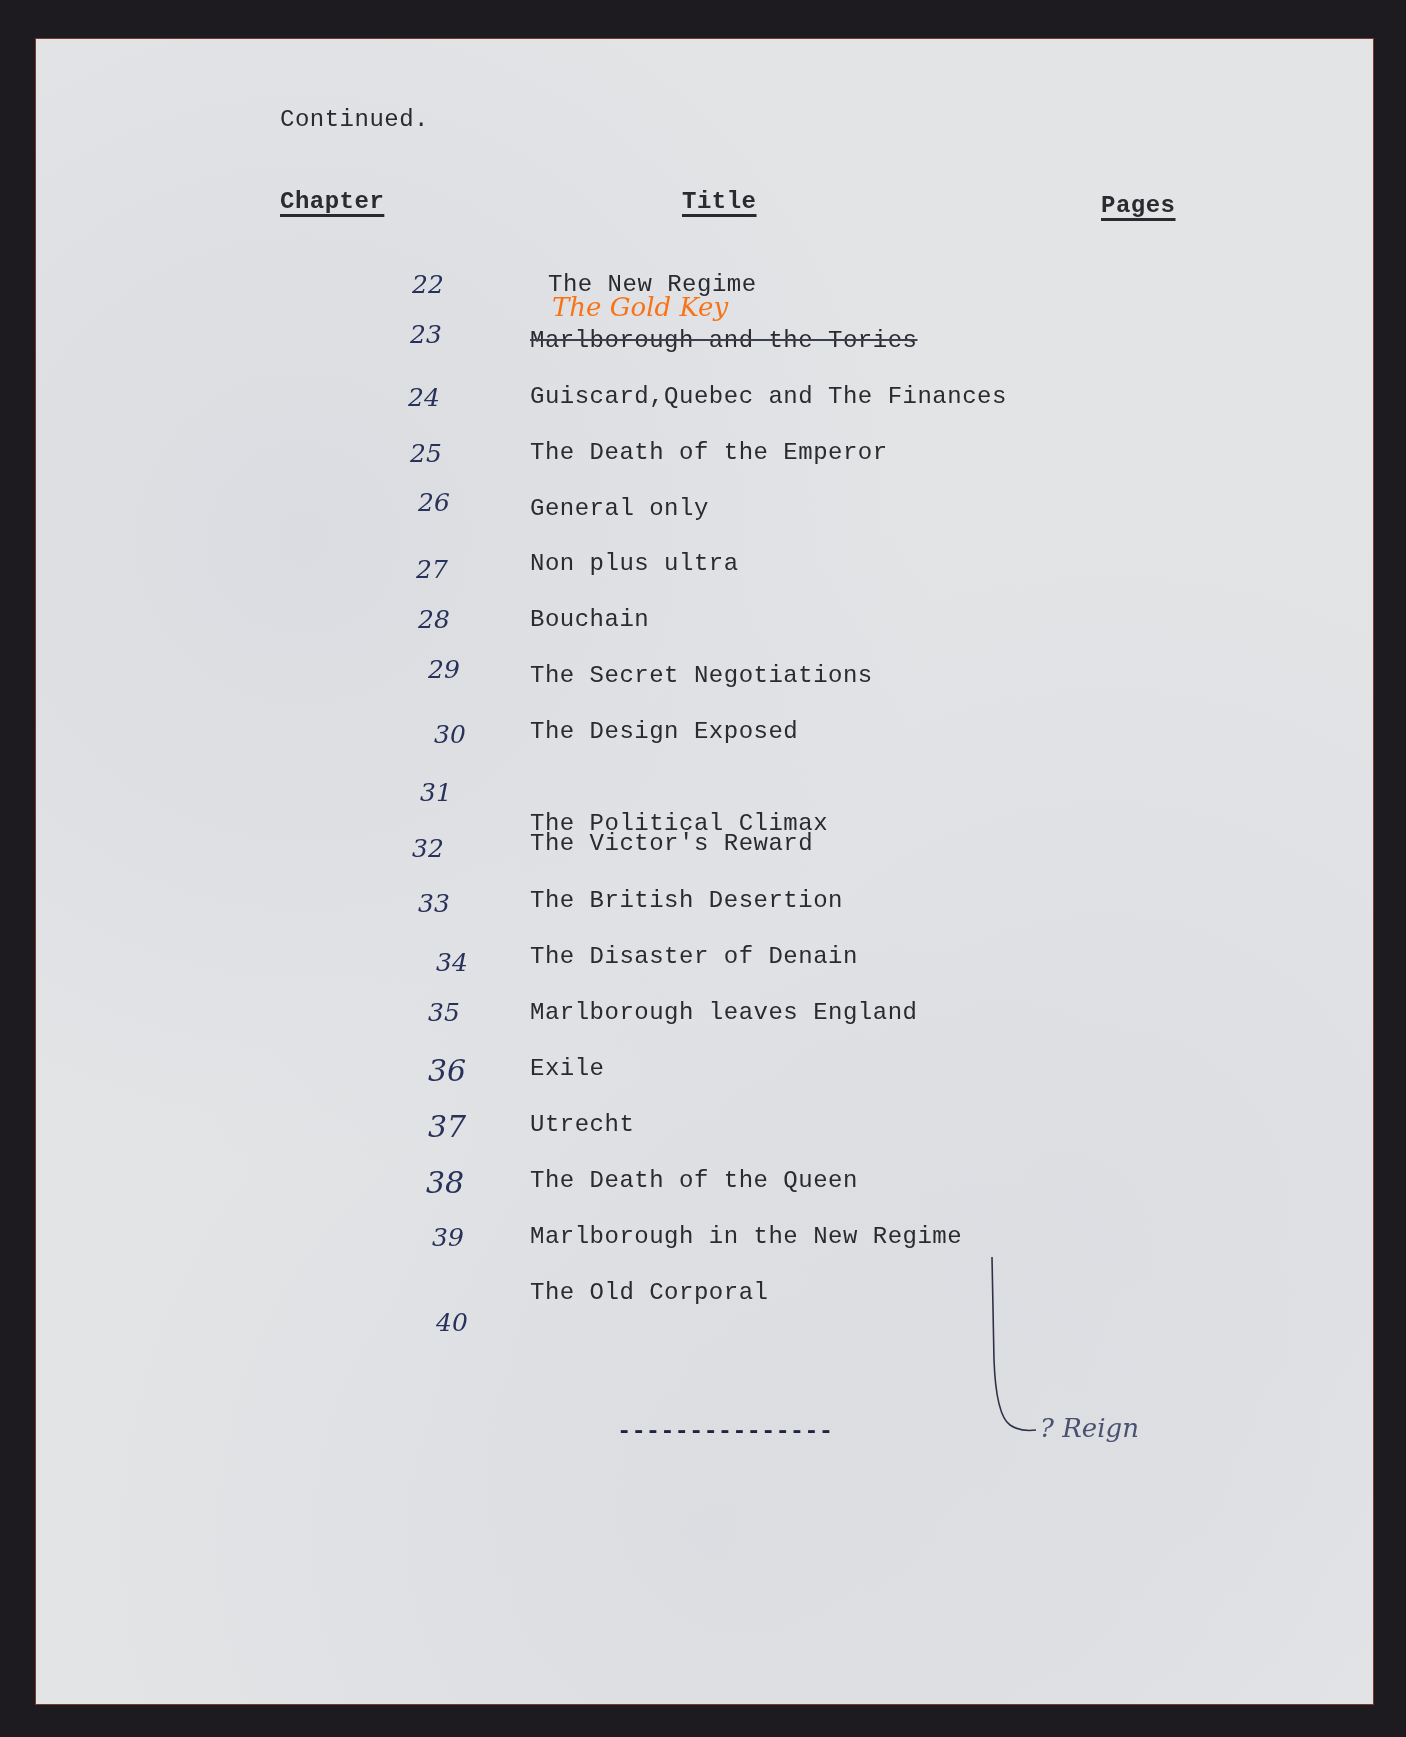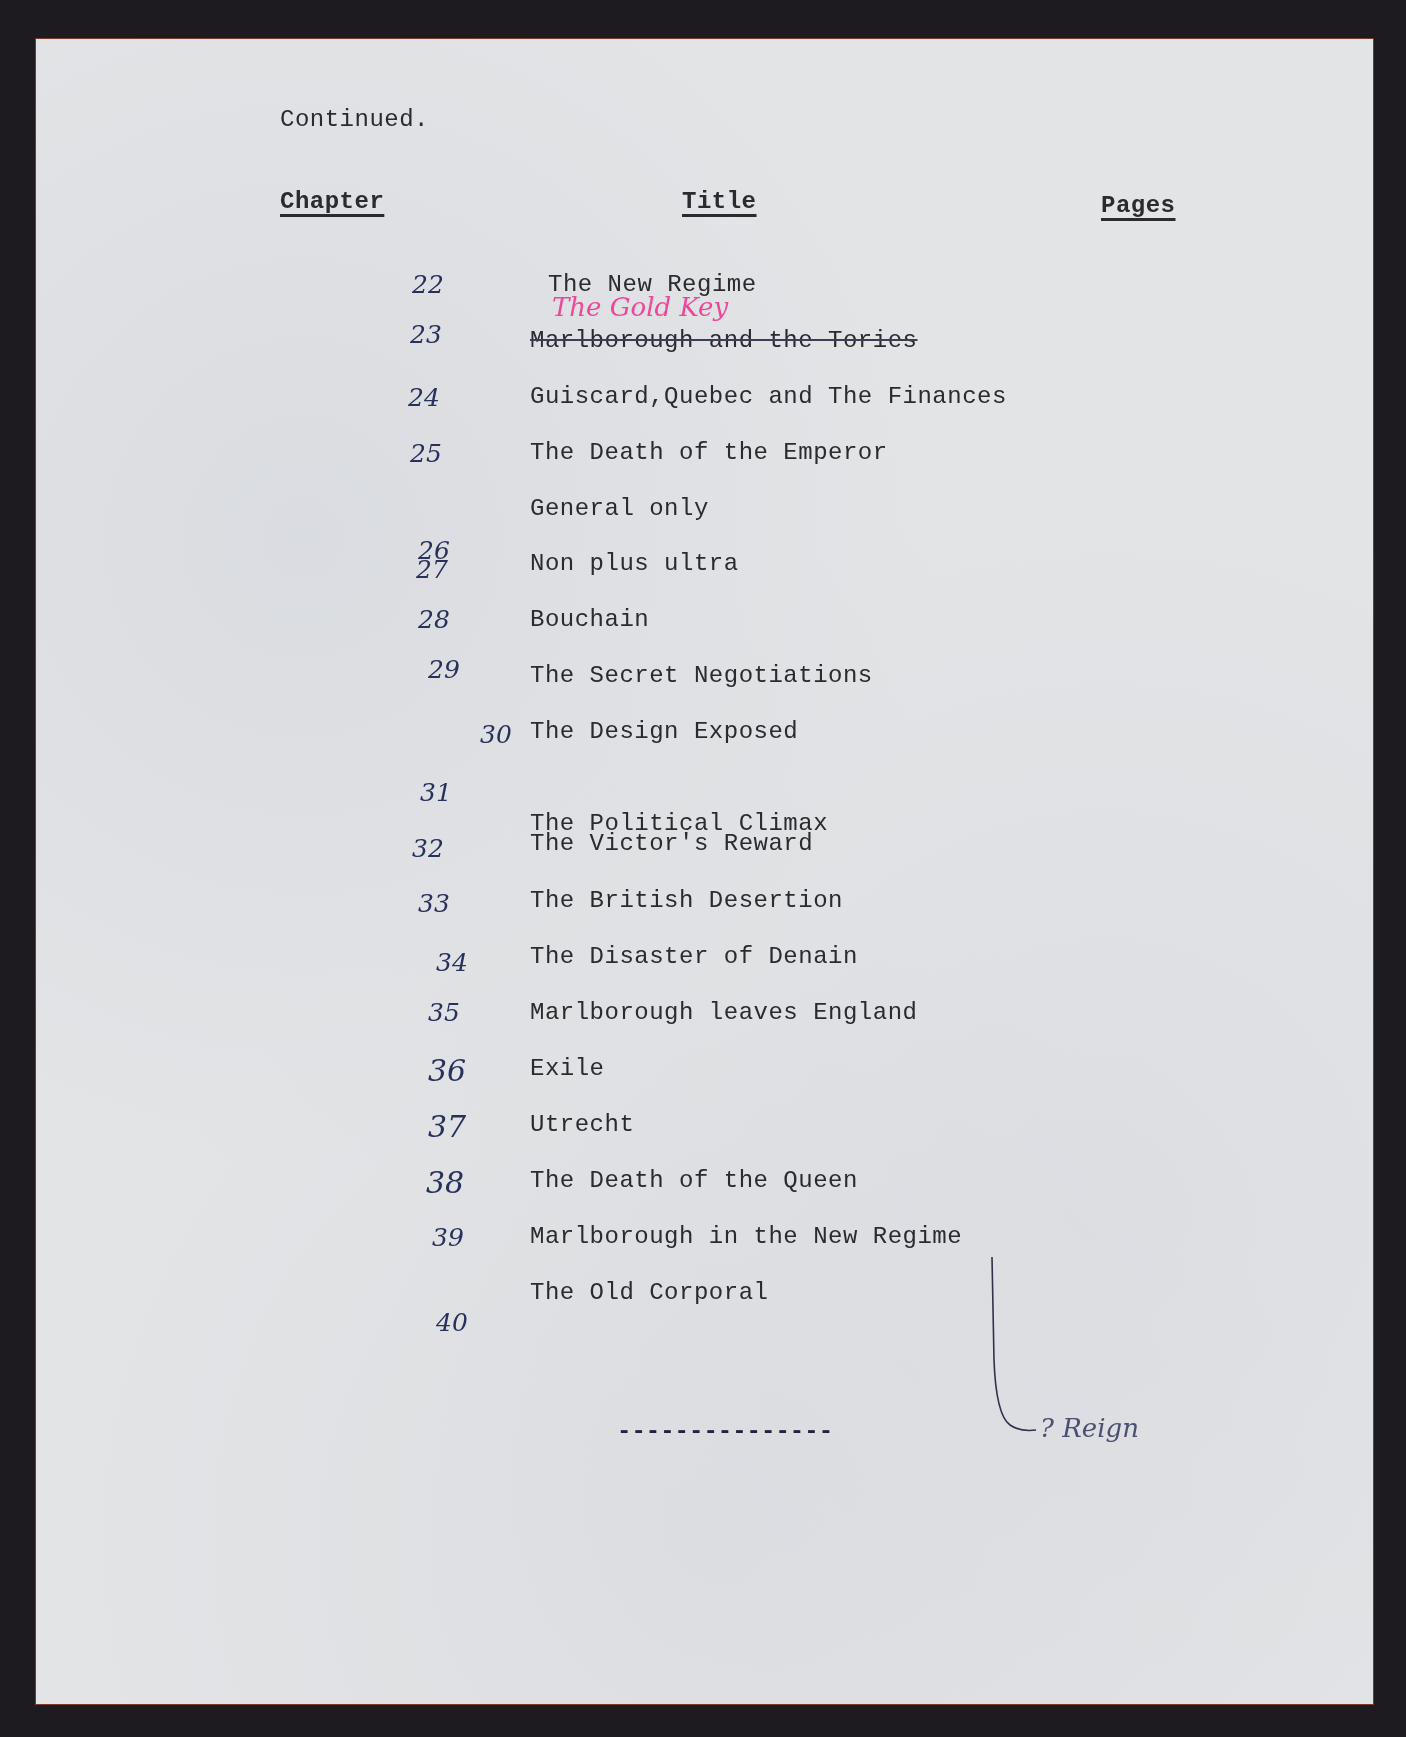--- a/index.html
+++ b/index.html
@@ -85,56 +85,56 @@
 
 <div>
 
   <div>
     <span class="hand" style="left:412px; top:272px;">22</span>
     <span class="typed" style="left:548px; top:273px;">The New Regime</span>
   </div>
 
   <div>
     <span class="hand" style="left:410px; top:322px;">23</span>
-    <span class="hand" style="left:552px; top:294px; color:#ec4899; font-size:26px;">The Gold Key</span>
+    <span class="hand" style="left:552px; top:294px; color:#f97316; font-size:26px;">The Gold Key</span>
     <span class="typed struck" style="left:530px; top:329px;">Marlborough and the Tories</span>
   </div>
 
   <div>
     <span class="hand" style="left:408px; top:385px;">24</span>
     <span class="typed" style="left:530px; top:385px;">Guiscard,Quebec and The Finances</span>
   </div>
 
   <div>
     <span class="hand" style="left:410px; top:441px;">25</span>
     <span class="typed" style="left:530px; top:441px;">The Death of the Emperor</span>
   </div>
 
   <div>
-    <span class="hand" style="left:418px; top:490px;margin-top:48px;">26</span>
+    <span class="hand" style="left:418px; top:490px;">26</span>
     <span class="typed" style="left:530px; top:497px;">General only</span>
   </div>
 
   <div>
     <span class="hand" style="left:416px; top:557px;">27</span>
     <span class="typed" style="left:530px; top:552px;">Non plus ultra</span>
   </div>
 
   <div>
     <span class="hand" style="left:418px; top:607px;">28</span>
     <span class="typed" style="left:530px; top:608px;">Bouchain</span>
   </div>
 
   <div>
     <span class="hand" style="left:428px; top:657px;">29</span>
     <span class="typed" style="left:530px; top:664px;">The Secret Negotiations</span>
   </div>
 
   <div>
-    <span class="hand" style="left:434px; top:722px;margin-left:46px;">30</span>
+    <span class="hand" style="left:434px; top:722px;">30</span>
     <span class="typed" style="left:530px; top:720px;">The Design Exposed</span>
   </div>
 
   <div>
     <span class="hand" style="left:420px; top:780px;">31</span>
     <span class="typed" style="left:530px; top:776px;margin-top:36px;">The Political Climax</span>
   </div>
 
   <div>
     <span class="hand" style="left:412px; top:836px;">32</span>

